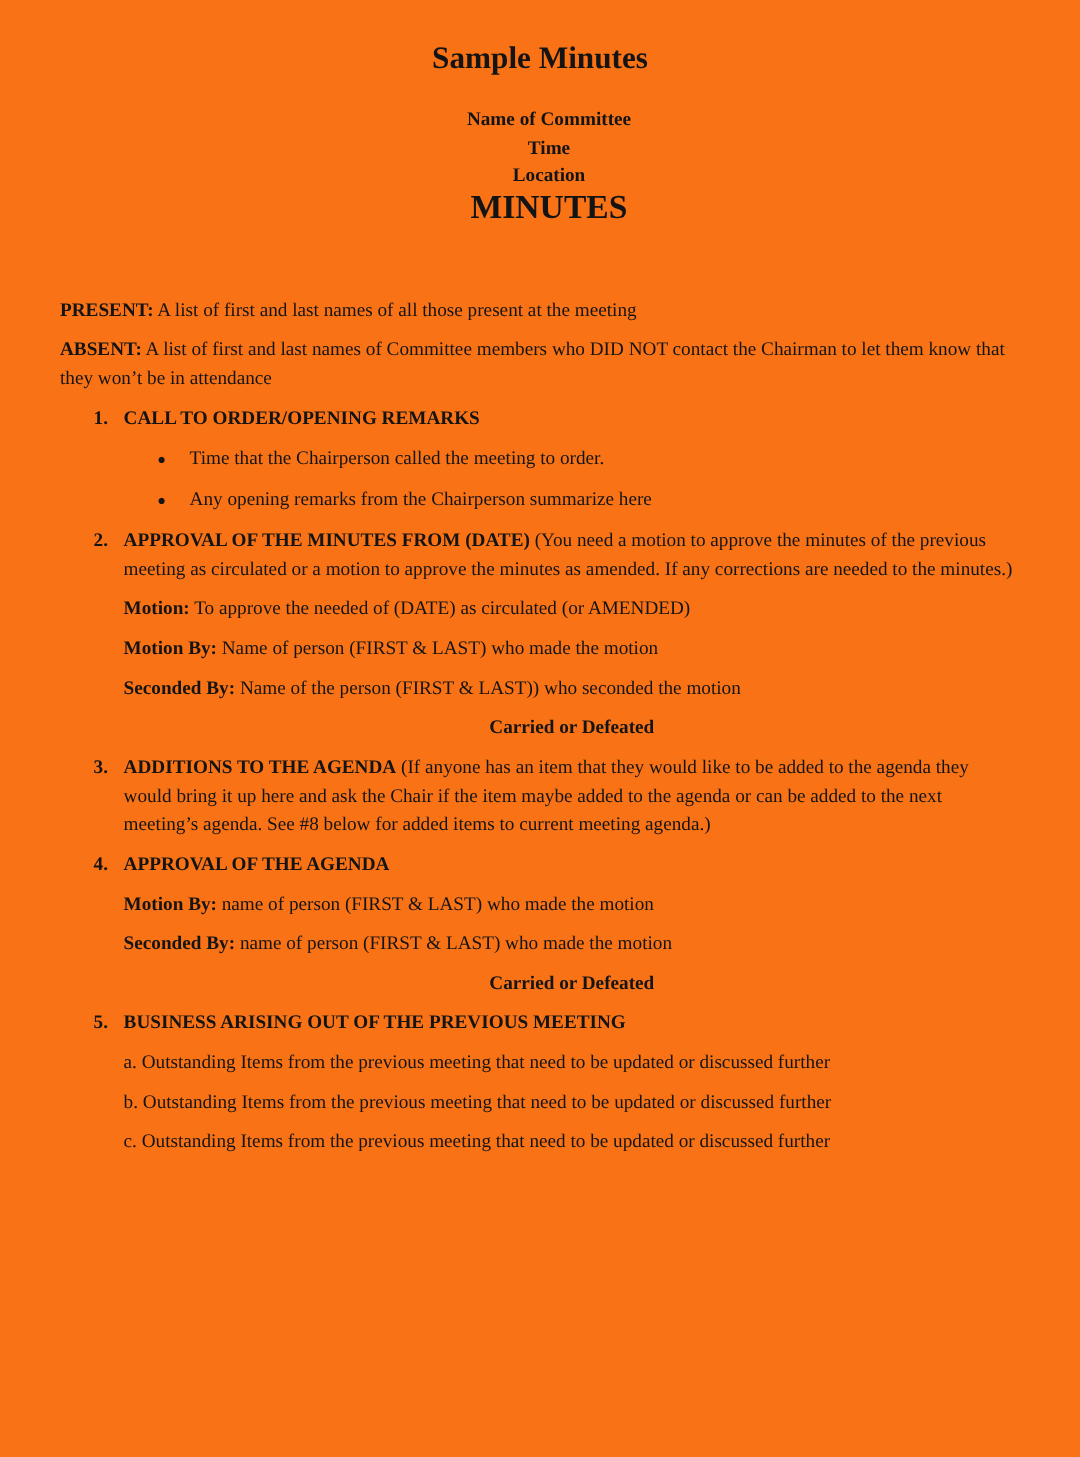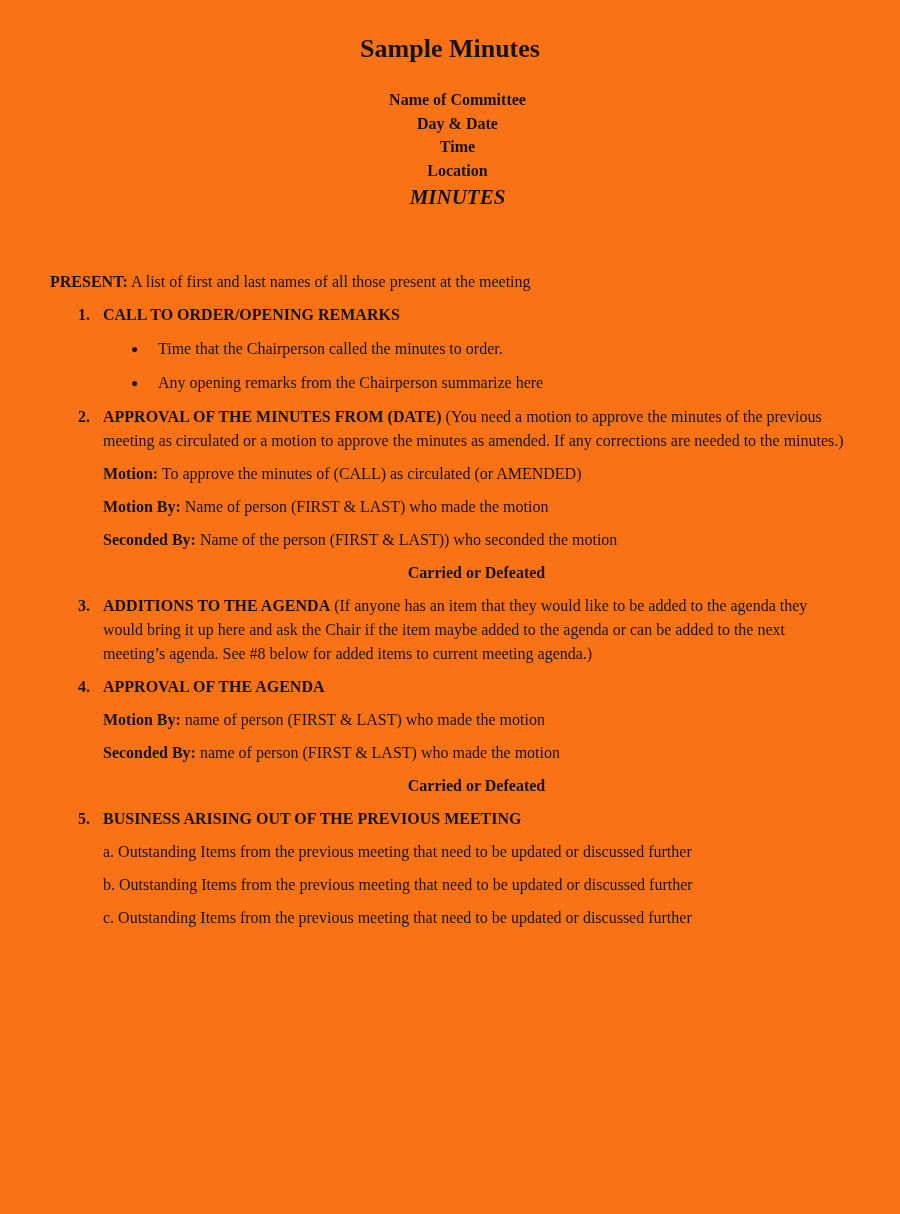--- a/index.html
+++ b/index.html
@@ -11,21 +11,21 @@
     font-family: "Liberation Serif", "DejaVu Serif", serif;
     font-size: 16px;
     line-height: 24px;
     box-sizing: border-box;
     overflow: hidden;
   }
   .doc-header { text-align: center; padding-top: 34px; }
   .doc-title { font-size: 26px; font-weight: bold; line-height: 30px; }
   .header-lines { margin-top: 24px; padding-left: 15px; }
   .header-line { font-size: 16px; font-weight: bold; line-height: 23.5px; }
-  .minutes-heading { font-size: 21px; font-weight: bold; line-height: 26px; margin-top: 2px; font-style: italic; }
+  .minutes-heading { font-size: 28px; font-weight: bold; line-height: 26px; margin-top: 2px; }
   .doc-body { margin: 60px 50px 12px 50px; }
   .para { margin: 0 0 9px 0; }
   .label { font-weight: bold; }
   .agenda { margin-left: 28px; }
   .item-head { display: flex; margin: 0 0 9px 0; font-weight: bold; }
   .item-num { width: 25px; flex: none; }
   .item-head-body { flex: 1; }
   .head-note { font-weight: normal; text-align: right; }
   .item-sub { margin-left: 25px; }
   .bullets { margin-left: 53px; margin-bottom: 10px; }
@@ -35,57 +35,57 @@
 </style>
 </head>
 <body>
 
 <div class="page">
 
   <div class="doc-header">
     <div class="doc-title">Sample Minutes</div>
     <div class="header-lines">
       <div class="header-line">Name of Committee</div>
-      <div class="header-line">Day &amp; Date</div>
       <div class="header-line">Time</div>
       <div class="header-line">Location</div>
       <div class="minutes-heading">MINUTES</div>
     </div>
   </div>
 
   <div class="doc-body">
 
     <p class="para"><span class="label">PRESENT:</span><span> A list of first and last names of all those present at the meeting</span></p>
+    <p class="para"><span class="label">ABSENT:</span><span> A list of first and last names of Committee members who DID NOT contact the Chairman to let them know that they won’t be in attendance</span></p>
 
     <div class="agenda">
 
       <div class="agenda-item">
         <div class="item-head">
           <span class="item-num">1.</span>
           <span class="item-head-body">CALL TO ORDER/OPENING REMARKS</span>
         </div>
         <div class="bullets">
           <div class="bullet-row">
             <span class="bullet-glyph">●</span>
-            <span>Time that the Chairperson called the minutes to order.</span>
+            <span>Time that the Chairperson called the meeting to order.</span>
           </div>
           <div class="bullet-row">
             <span class="bullet-glyph">●</span>
             <span>Any opening remarks from the Chairperson summarize here</span>
           </div>
         </div>
       </div>
 
       <div class="agenda-item">
         <div class="item-head">
           <span class="item-num">2.</span>
           <span class="item-head-body"><span>APPROVAL OF THE MINUTES FROM (DATE)</span><span class="head-note"> (You need a motion to approve the minutes of the previous meeting as circulated or a motion to approve the minutes as amended.  If any corrections are needed to the minutes.)</span></span>
         </div>
         <div class="item-sub">
-          <p class="para"><span class="label">Motion:</span><span> To approve the minutes of (CALL) as circulated (or AMENDED)</span></p>
+          <p class="para"><span class="label">Motion:</span><span> To approve the needed of (DATE) as circulated (or AMENDED)</span></p>
           <p class="para"><span class="label">Motion By:</span><span> Name of person (FIRST &amp; LAST) who made the motion</span></p>
           <p class="para"><span class="label">Seconded By:</span><span> Name of the person (FIRST &amp; LAST)) who seconded the motion</span></p>
           <p class="para bold-line">Carried or Defeated</p>
         </div>
       </div>
 
       <div class="agenda-item">
         <div class="item-head">
           <span class="item-num">3.</span>
           <span class="item-head-body"><span>ADDITIONS TO THE AGENDA</span><span class="head-note"> (If anyone has an item that they would like to be added to the agenda they would bring it up here and ask the Chair if the item maybe added to the agenda or can be added to the next meeting’s agenda.  See #8 below for added items to current meeting agenda.)</span></span>

